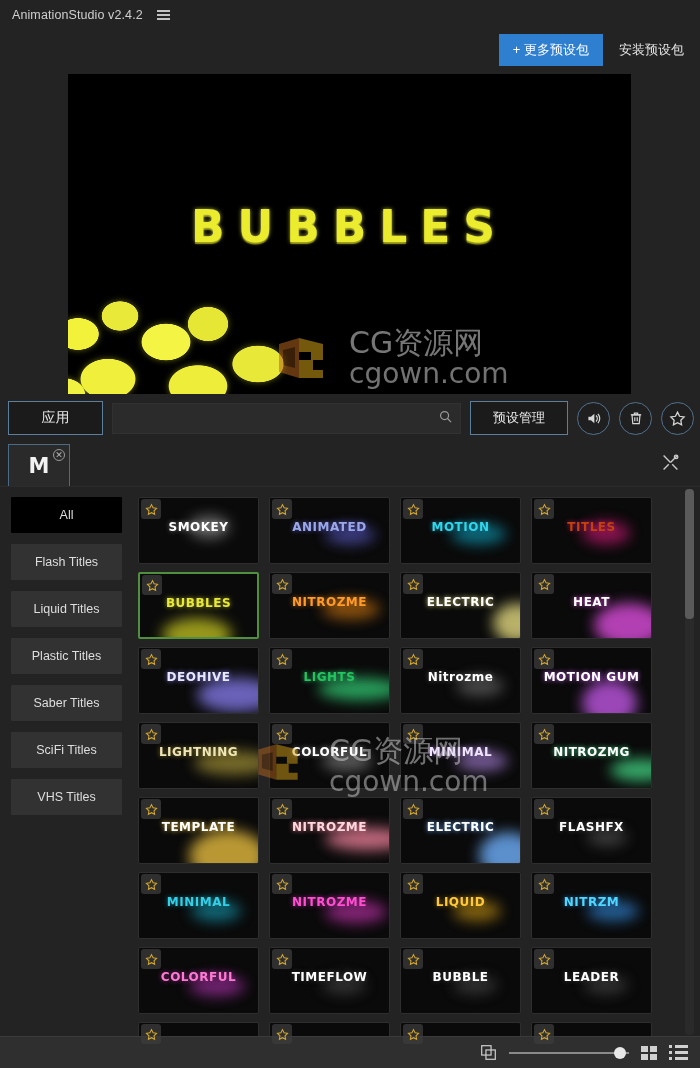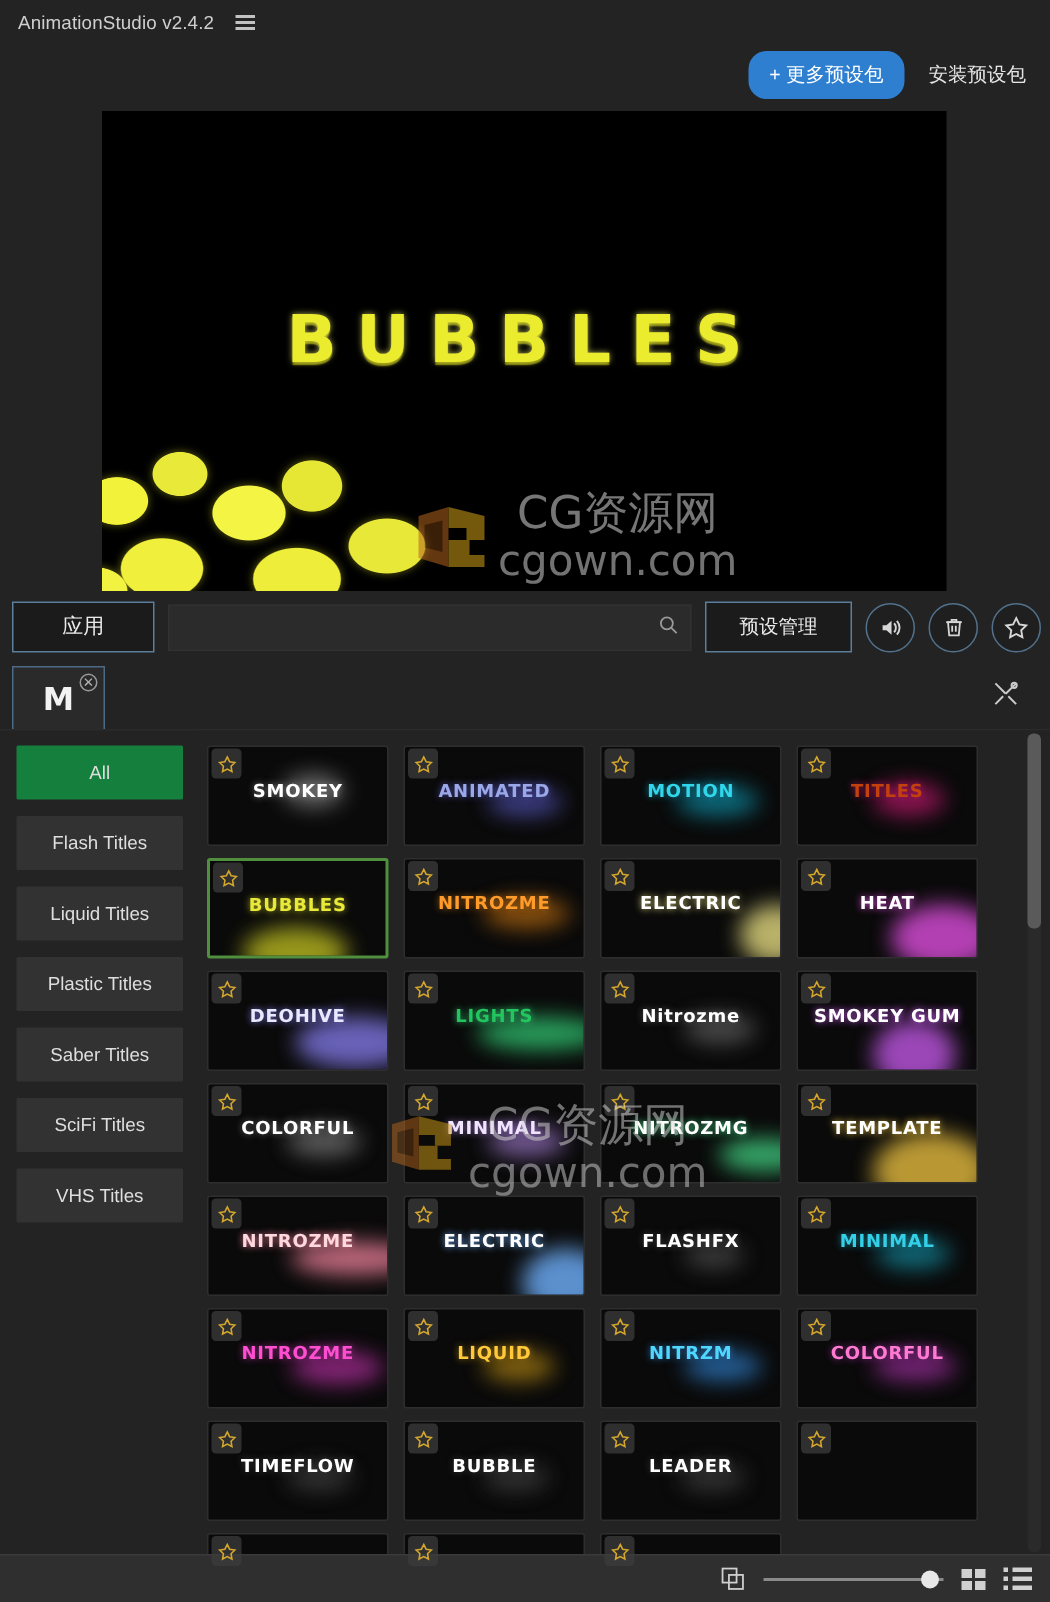--- a/index.html
+++ b/index.html
@@ -20,21 +20,21 @@
   .hamburger { display: flex; flex-direction: column; gap: 2.5px; cursor: pointer; padding: 3px 2px; }
   .hamburger i { display: block; width: 13px; height: 1.5px; background: #c2c2c2; }
 
   
   .headerbar {
     height: 40px; display: flex; align-items: center; justify-content: flex-end;
     gap: 14px; padding-right: 14px; background: #232323;
   }
   .btn-primary {
     background: #2f7fd1; color: #ffffff; font-size: 13px;
-    border: none; border-radius: 12px; padding: 7px 14px; cursor: pointer;
+    border: none; border-radius: 0; padding: 7px 14px; cursor: pointer;
     font-family: "Liberation Sans", sans-serif;
   }
   .btn-plain {
     background: transparent; color: #e4e4e4; font-size: 13px;
     border: none; cursor: pointer; padding: 7px 2px;
     font-family: "Liberation Sans", sans-serif;
   }
 
   
   .preview-wrap { height: 325px; background: #232323; position: relative; }
@@ -56,21 +56,21 @@
       radial-gradient(ellipse 40px 30px at 118px 48px, #f4f444 60%, transparent 62%),
       radial-gradient(ellipse 33px 28px at 160px 30px, #e6e634 60%, transparent 62%),
       radial-gradient(ellipse 45px 33px at 60px 85px, #f0f03c 60%, transparent 62%),
       radial-gradient(ellipse 50px 35px at 150px 90px, #ededed3a 0%, transparent 0%),
       radial-gradient(ellipse 48px 34px at 150px 92px, #eded3a 60%, transparent 62%),
       radial-gradient(ellipse 42px 30px at 210px 70px, #e8e838 60%, transparent 62%),
       radial-gradient(ellipse 36px 26px at 15px 100px, #f2f240 60%, transparent 62%);
     filter: drop-shadow(0 0 3px rgba(200,200,40,.5));
   }
   
-  .wm { position: absolute; display: flex; align-items: center; gap: 3px; opacity: .55; text-align: center; }
+  .wm { position: absolute; display: flex; align-items: center; gap: 20px; opacity: .55; }
   .wm-logo { width: 56px; height: 56px; position: relative; }
   .wm-text { display: flex; flex-direction: column; line-height: 1.05; }
   .wm-l1 { font-size: 30px; color: #d8d8d8; font-family: "DejaVu Sans", sans-serif; }
   .wm-l2 { font-size: 28px; color: #d0d0d0; font-family: "DejaVu Sans", sans-serif; }
   .wm-preview { left: 205px; bottom: 6px; }
 
   
   .toolbar {
     height: 46px; display: flex; align-items: center; gap: 9px;
     padding: 0 6px 0 8px; background: #232323;
@@ -122,21 +122,21 @@
   .tools-ico svg { stroke: #cacaca; fill: none; stroke-width: 1.6; }
 
   
   .body { display: flex; height: 558px; background: #232323; }
   .sidebar { width: 133px; padding: 10px 11px 0 11px; background: #232323; }
   .cat {
     height: 36px; margin-bottom: 11px; background: #323232; color: #dedede;
     font-size: 12.5px; display: flex; align-items: center; justify-content: center;
     cursor: pointer; border-radius: 1px;
   }
-  .cat.active { background: #15803d; }
+  .cat.active { background: #000000; }
 
   .grid-area {
     flex: 1; position: relative; background: #232323; overflow: hidden;
     padding: 10px 0 0 5px;
   }
   .grid { display: flex; flex-wrap: wrap; gap: 8px 10px; width: 525px; }
   .thumb {
     width: 121px; height: 67px; background: #0a0a0a; border: 1px solid #2e2e2e;
     position: relative; cursor: pointer; overflow: hidden; border-radius: 2px;
   }
@@ -390,21 +390,30 @@
             </span>
             <span class="tlabel" style="color: rgb(255, 255, 255); text-shadow: rgb(85, 85, 85) 0px 0px 5px;">Nitrozme</span>
           </div>
           <div class="thumb">
             <span class="glow" style="left: 50px; top: 32px; width: 55px; height: 46px; background: rgb(182, 83, 216);"></span>
             <span class="star">
               <svg width="13" height="13" viewBox="0 0 20 20">
                 <path d="M10 2.5 l2.4 4.9 5.4 .8 -3.9 3.8 .9 5.4 -4.8 -2.5 -4.8 2.5 .9 -5.4 -3.9 -3.8 5.4 -.8 z"></path>
               </svg>
             </span>
-            <span class="tlabel" style="color: rgb(255, 255, 255); text-shadow: rgb(182, 83, 216) 0px 0px 5px;">SMOKEY GUM</span>
+            <span class="tlabel" style="color: rgb(255, 255, 255); text-shadow: rgb(182, 83, 216) 0px 0px 5px;">MOTION GUM</span>
+          </div>
+          <div class="thumb">
+            <span class="glow" style="left: 55px; top: 28px; width: 80px; height: 24px; background: rgb(138, 124, 48);"></span>
+            <span class="star">
+              <svg width="13" height="13" viewBox="0 0 20 20">
+                <path d="M10 2.5 l2.4 4.9 5.4 .8 -3.9 3.8 .9 5.4 -4.8 -2.5 -4.8 2.5 .9 -5.4 -3.9 -3.8 5.4 -.8 z"></path>
+              </svg>
+            </span>
+            <span class="tlabel" style="color: rgb(239, 230, 184); text-shadow: rgb(138, 124, 48) 0px 0px 5px;">LIGHTNING</span>
           </div>
           <div class="thumb">
             <span class="glow" style="left: 52px; top: 28px; width: 50px; height: 20px; background: rgb(106, 106, 106);"></span>
             <span class="star">
               <svg width="13" height="13" viewBox="0 0 20 20">
                 <path d="M10 2.5 l2.4 4.9 5.4 .8 -3.9 3.8 .9 5.4 -4.8 -2.5 -4.8 2.5 .9 -5.4 -3.9 -3.8 5.4 -.8 z"></path>
               </svg>
             </span>
             <span class="tlabel" style="color: rgb(255, 255, 255); text-shadow: rgb(106, 106, 106) 0px 0px 5px;">COLORFUL</span>
           </div>

